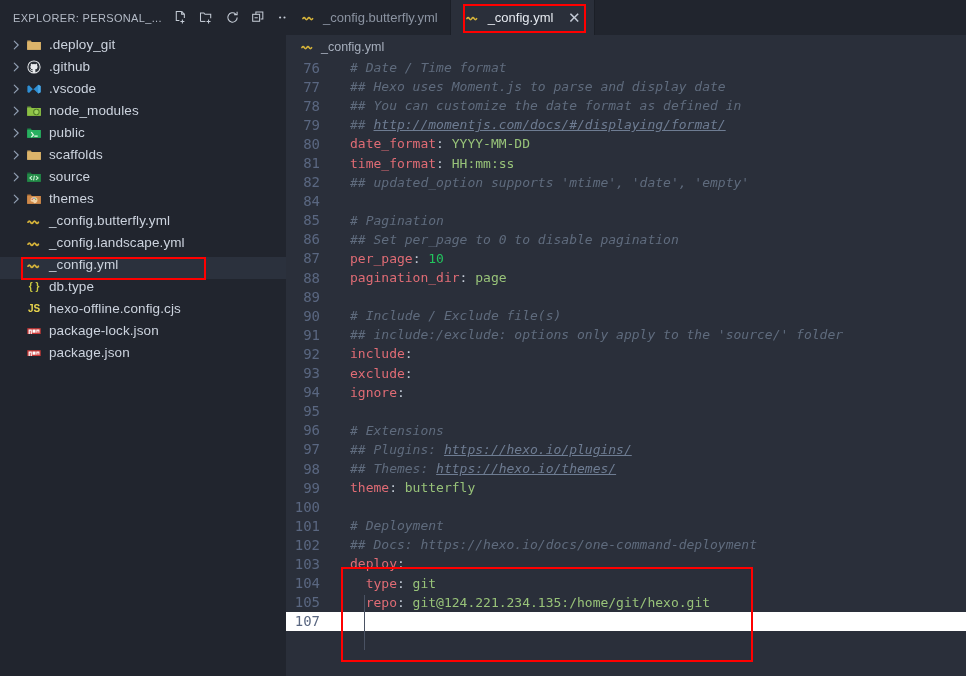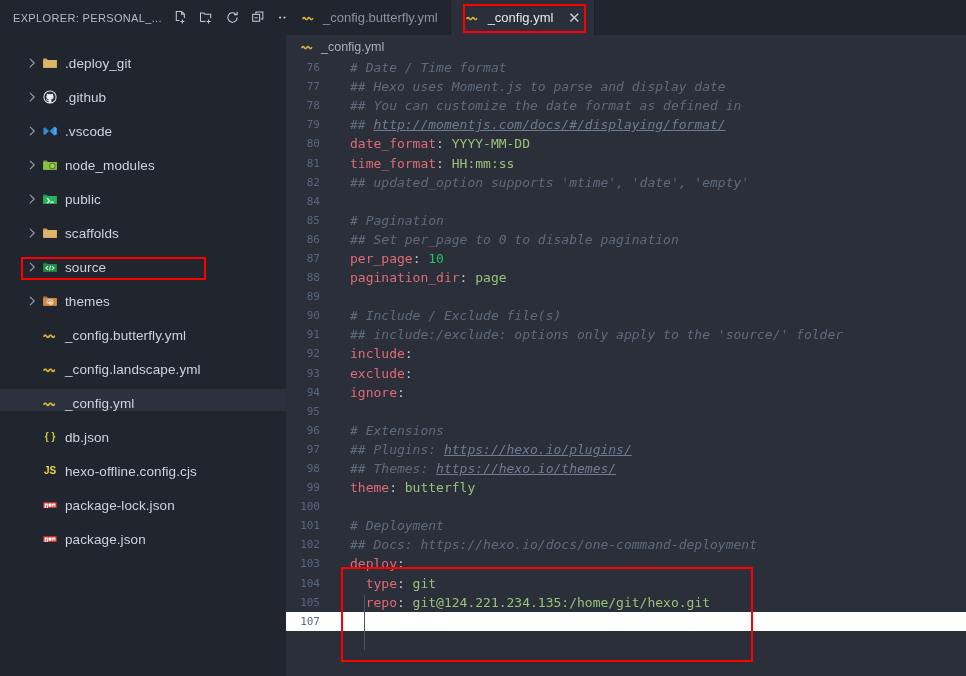--- a/index.html
+++ b/index.html
@@ -31,23 +31,23 @@
   .sb-actions { display: flex; align-items: center; gap: 4px; }
   .sb-icon {
     width: 22px; height: 22px; display: flex;
     align-items: center; justify-content: center;
     color: #c5ccd6; border-radius: 4px;
   }
   .sb-icon svg { display: block; }
 
   .tree { flex: 1; padding-top: 2px; overflow: hidden; }
   .row {
-    height: 22px; display: flex; align-items: flex-end;
-    padding-left: 24px; font-size: 13px; color: #ccd3de;
-    white-space: nowrap; position: relative; margin-top: 12px;
+    height: 22px; display: flex; align-items: flex-start;
+    padding-left: 8px; font-size: 13px; color: #ccd3de;
+    white-space: nowrap; position: relative;
   }
   .row.selected { background: #2b313d; }
   .chev {
     width: 16px; height: 16px; flex: 0 0 16px;
     display: flex; align-items: center; justify-content: center;
     color: #93a1b5;
   }
   .chev.spacer { visibility: hidden; }
   .ficon {
     width: 20px; flex: 0 0 20px; height: 16px;
@@ -98,21 +98,21 @@
     flex: 1; position: relative; overflow: hidden;
     background: #2a2f3a;
     font-family: "DejaVu Sans Mono", monospace;
   }
   .code-line {
     height: 19.1px; display: flex; align-items: center;
     font-size: 13px; white-space: pre;
   }
   .ln {
     width: 50px; flex: 0 0 50px; text-align: right;
-    padding-right: 16px; color: #5a6781; font-size: 11px;
+    padding-right: 16px; color: #5a6781; font-size: 14px;
     font-family: "DejaVu Sans Mono", monospace;
   }
   .lc { padding-left: 14px; position: relative; }
   .cur-line { background: #ffffff; }
 
   
   .c-comment { color: #5f6b7d; font-style: italic; }
   .c-link    { color: #6e7c92; font-style: italic; text-decoration: underline; }
   .c-key     { color: #e06c75; }
   .c-punct   { color: #c3cad6; }
@@ -340,21 +340,21 @@
         </div>
         <div class="row">
           <span class="chev spacer">
             <svg width="14" height="14" viewBox="0 0 16 16">
               <path d="M6 3.5L10.5 8 6 12.5" stroke="#93a1b5" stroke-width="1.25" fill="none" stroke-linecap="round" stroke-linejoin="round"></path>
             </svg>
           </span>
           <span class="ficon">
             <span class="ico-txt" style="color: rgb(203, 203, 65);">{ }</span>
           </span>
-          <span class="fname">db.json</span>
+          <span class="fname">db.type</span>
         </div>
         <div class="row">
           <span class="chev spacer">
             <svg width="14" height="14" viewBox="0 0 16 16">
               <path d="M6 3.5L10.5 8 6 12.5" stroke="#93a1b5" stroke-width="1.25" fill="none" stroke-linecap="round" stroke-linejoin="round"></path>
             </svg>
           </span>
           <span class="ficon">
             <span class="ico-txt" style="color: rgb(232, 212, 77);">JS</span>
           </span>

